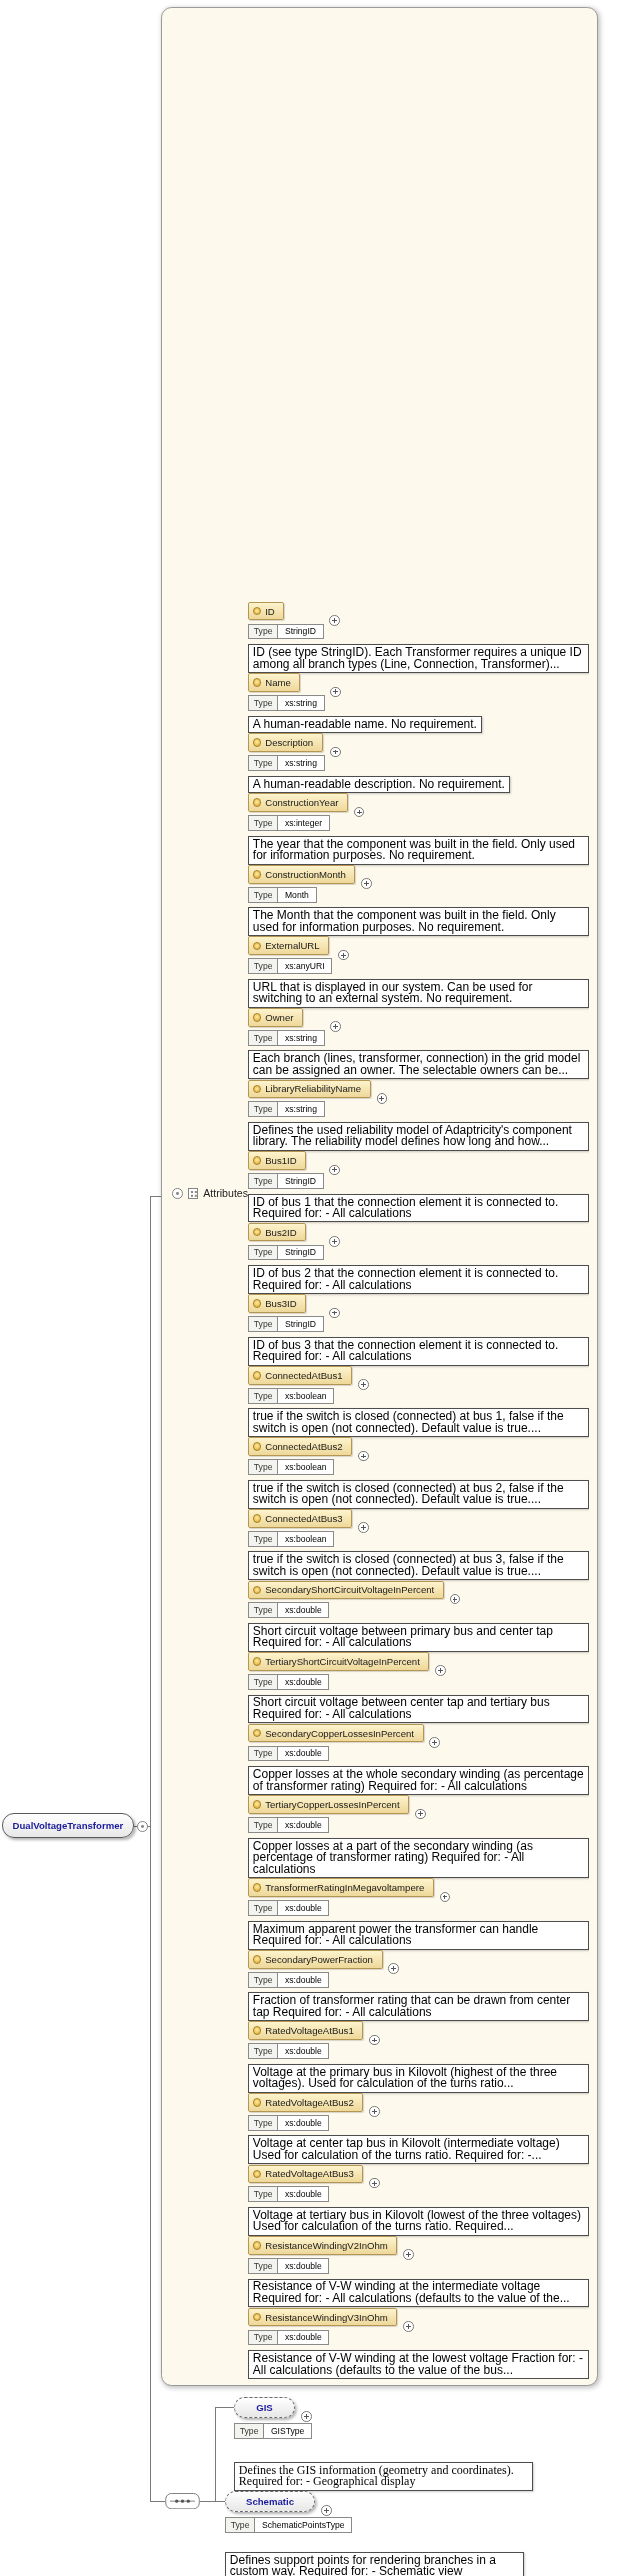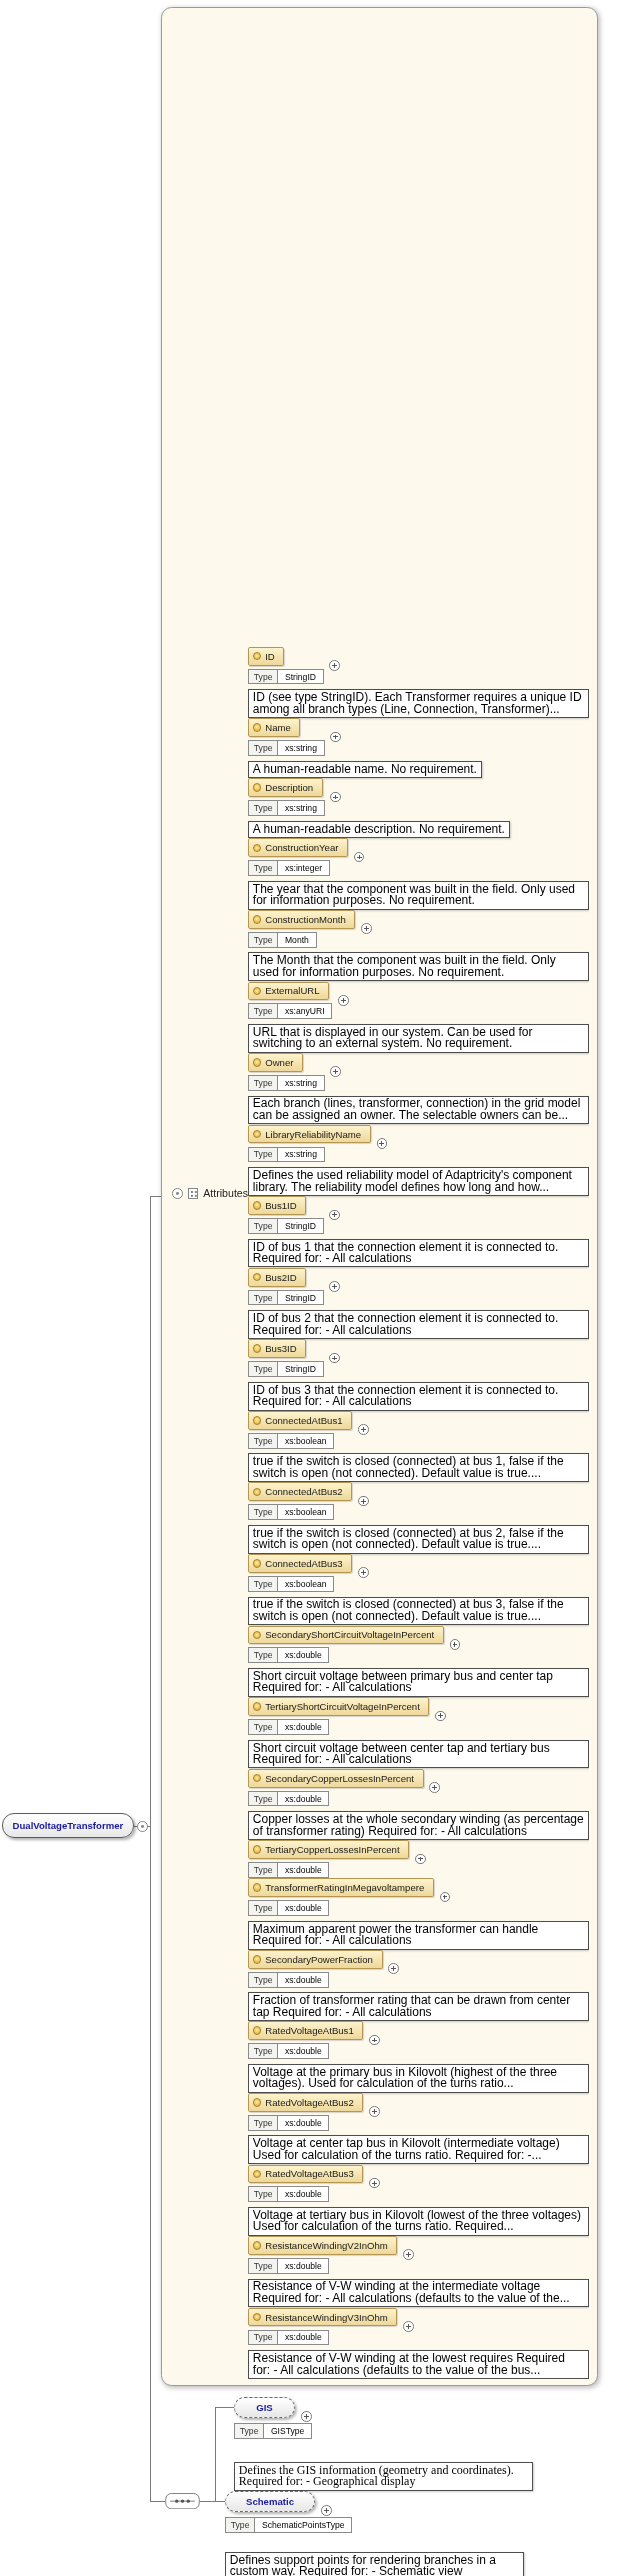--- a/index.html
+++ b/index.html
@@ -439,20 +439,21 @@
                   <span class="chip-label">TertiaryCopperLossesInPercent</span>
                 </div>
               </div>
               <div class="type-table">
                 <span class="type-key">Type</span>
                 <span class="type-val">xs:double</span>
               </div>
             </div>
             <span class="plus-icon"></span>
           </div>
+          <div class="annotation">Copper losses at a part of the secondary winding (as percentage of transformer rating) Required for: - All calculations</div>
         </div>
 
         <div class="entry">
           <div class="entry-main">
             <div class="entry-left">
               <div class="chip-row">
                 <div class="chip">
                   <span class="attr-icon"></span>
                   <span class="chip-label">TransformerRatingInMegavoltampere</span>
                 </div>
@@ -571,21 +572,21 @@
                   <span class="chip-label">ResistanceWindingV3InOhm</span>
                 </div>
               </div>
               <div class="type-table">
                 <span class="type-key">Type</span>
                 <span class="type-val">xs:double</span>
               </div>
             </div>
             <span class="plus-icon"></span>
           </div>
-          <div class="annotation">Resistance of V-W winding at the lowest requires Required for: - All calculations (defaults to the value of the bus...</div>
+          <div class="annotation">Resistance of V-W winding at the lowest voltage Fraction for: - All calculations (defaults to the value of the bus...</div>
         </div>
       </div>
   </div>
 
   <div class="element-box root-box">
     <span>DualVoltageTransformer</span>
   </div>
   <span class="icon-circle abs root-toggle"></span>
 
   <svg class="seq-icon" width="35" height="16.3" viewBox="0 0 36 17">

